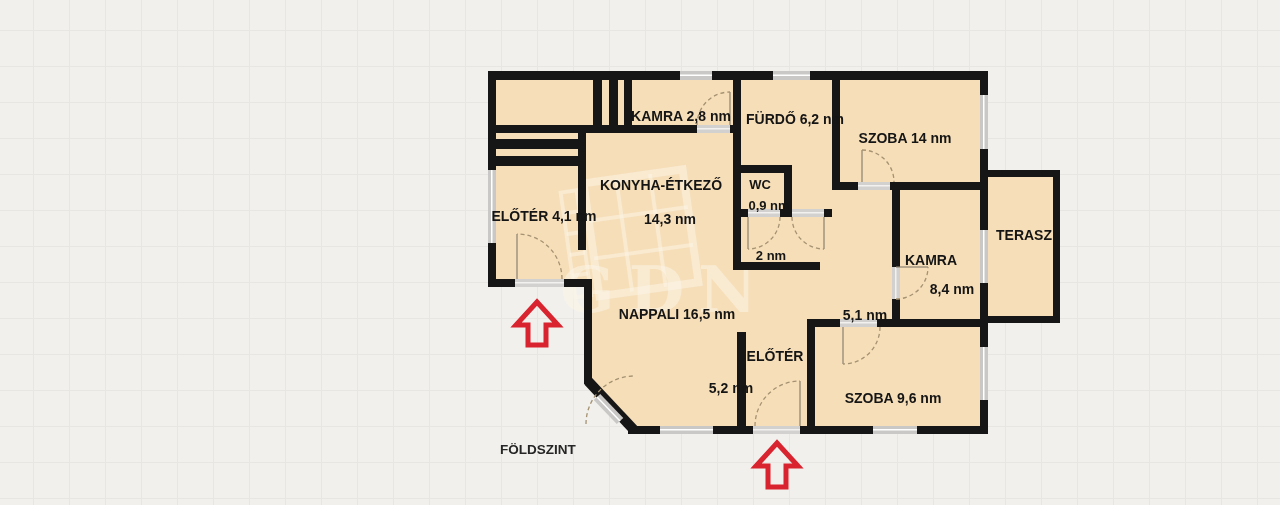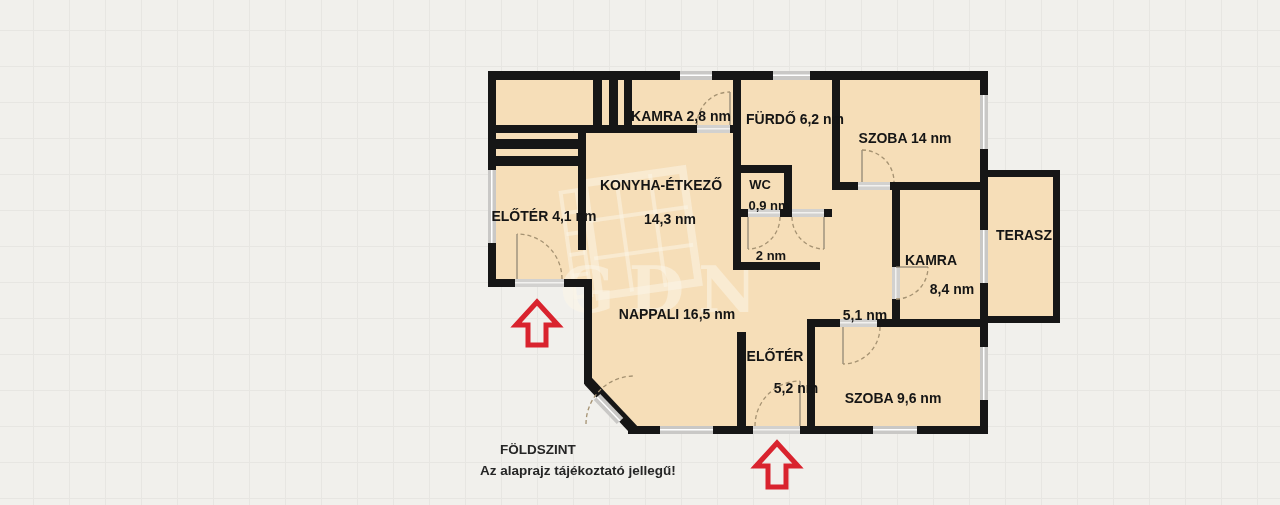--- a/index.html
+++ b/index.html
@@ -170,19 +170,18 @@
   <div class="lbl small" style="left:760px;top:184px;">WC</div>
   <div class="lbl small" style="left:769px;top:205px;">0,9 nm</div>
   <div class="lbl" style="left:544px;top:216px;">ELŐTÉR 4,1 nm</div>
   <div class="lbl small" style="left:771px;top:255px;">2 nm</div>
   <div class="lbl" style="left:865px;top:291px;margin-top:24px;">5,1 nm</div>
   <div class="lbl" style="left:931px;top:260px;">KAMRA</div>
   <div class="lbl" style="left:952px;top:289px;">8,4 nm</div>
   <div class="lbl" style="left:1024px;top:235px;">TERASZ</div>
   <div class="lbl" style="left:677px;top:314px;">NAPPALI 16,5 nm</div>
   <div class="lbl" style="left:775px;top:356px;">ELŐTÉR</div>
-  <div class="lbl" style="left:796px;top:388px;">5,2 nm</div>
+  <div class="lbl" style="left:731px;top:388px;">5,2 nm</div>
   <div class="lbl" style="left:893px;top:398px;">SZOBA 9,6 nm</div>
 
   <div class="caption" style="left:500px;top:442px;">FÖLDSZINT</div>
-  <div class="caption" style="left:480px;top:463px;">Az alaprajz tájékoztató jellegű!</div>
 
 </div>
 
 </body></html>

